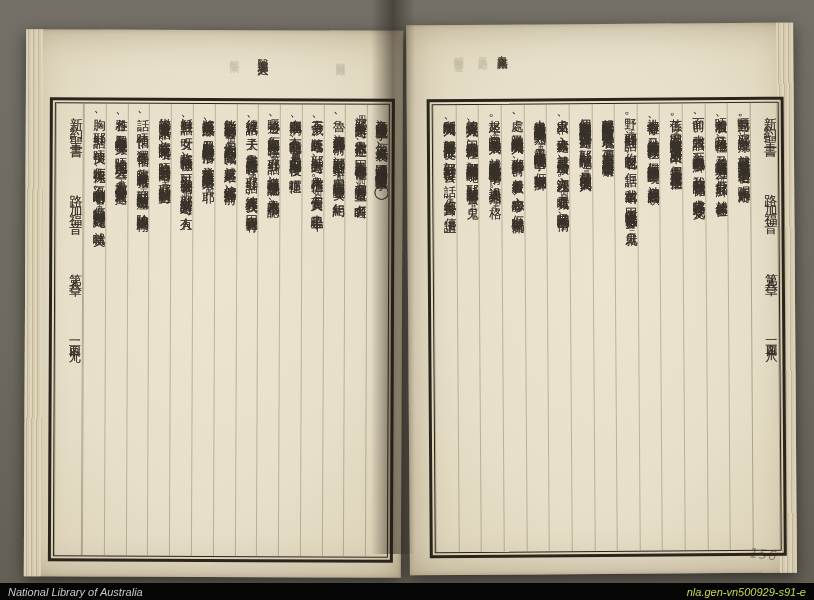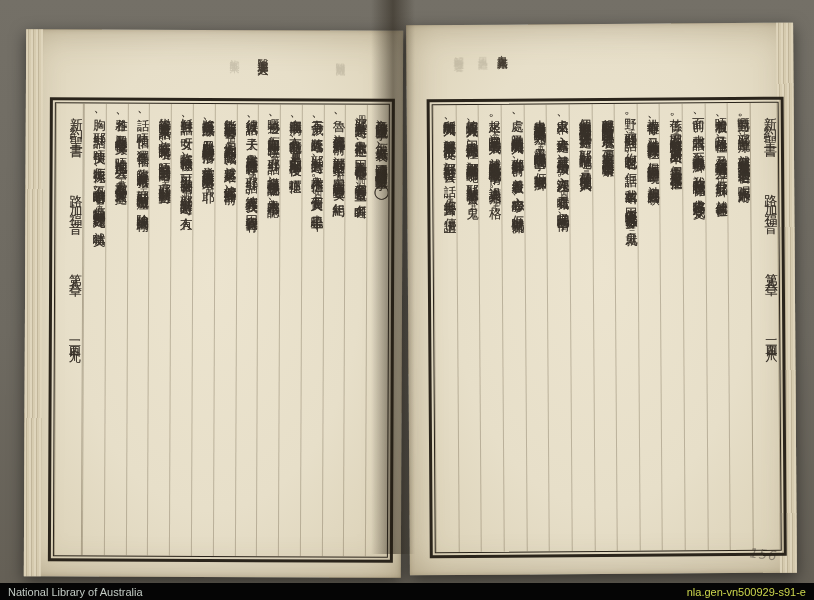--- a/index.html
+++ b/index.html
@@ -68,21 +68,21 @@
     position:absolute; writing-mode:vertical-rl; text-orientation:upright;
     font-size:10px; line-height:12px; color:#57503f; opacity:.2; filter:blur(.4px); letter-spacing:1px;
   }
   
   .pencil{position:absolute; font-size:13px; color:#8a8272; font-style:italic; transform:rotate(7deg);
     font-family:"DejaVu Sans", sans-serif; letter-spacing:1px;}
   
   #bottom-bar{
     position:absolute; left:0; right:0; bottom:0; height:17px; background:#050505;
     display:flex; align-items:center; justify-content:space-between; padding:0 8px; box-sizing:border-box;
-    font-family:"Liberation Sans", sans-serif; font-size:11px;
+    font-family:"Liberation Sans", sans-serif; font-size:11px;font-style:italic;
   }
 </style>
 </head>
 <body>
 
 <div id="stage">
   <div id="spread">
 
     <div class="page" id="page-left">
       <div class="margin-note" id="note-left">醫患血漏之女人</div>

